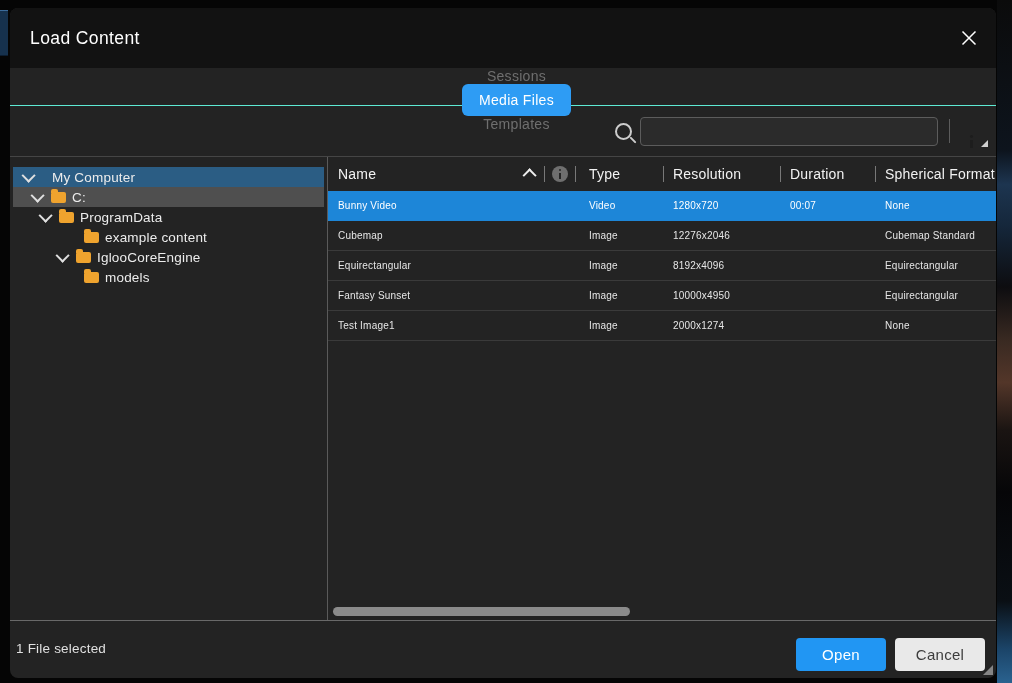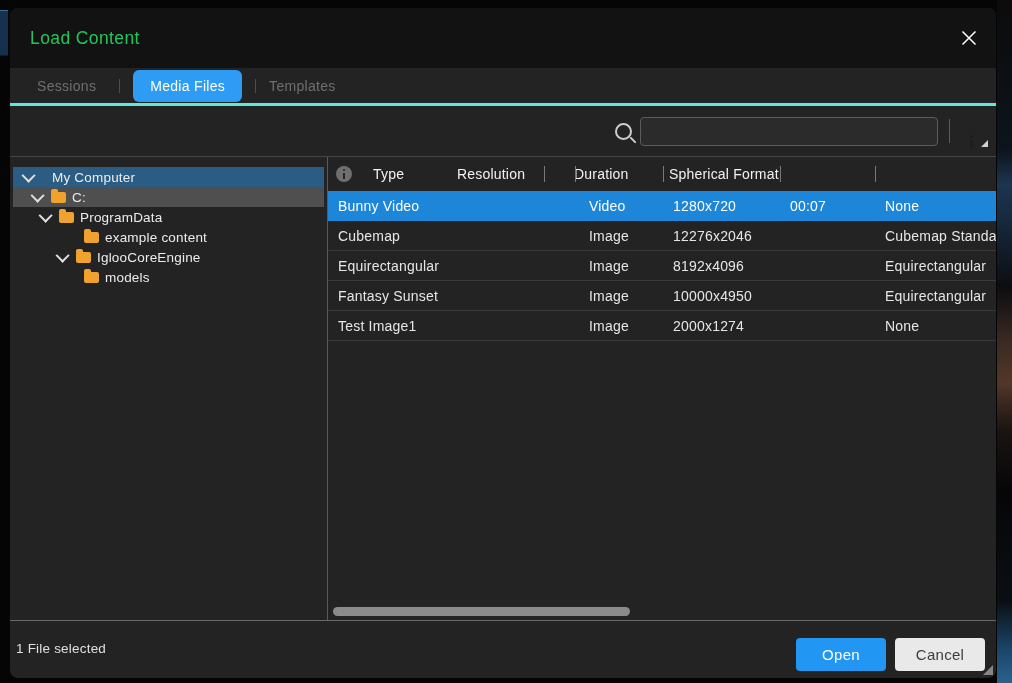--- a/index.html
+++ b/index.html
@@ -21,24 +21,24 @@
       #3a2a22 50%, #533629 56%, #1a1412 63%, #060608 72%, #0a0f14 88%,
       #1b4468 95%, #2a628f 100%);
   }
   
   .dialog{
     position:absolute;left:10px;top:8px;width:986px;height:670px;
     background:#232323;border-radius:8px;overflow:hidden;color:#e8e8e8;
   }
   
   .titlebar{position:absolute;left:0;top:0;right:0;height:60px;background:#121212;display:flex;align-items:center;}
-  .title{margin-left:20px;font-size:17.5px;letter-spacing:.4px;color:#22c55e;}
+  .title{margin-left:20px;font-size:17.5px;letter-spacing:.4px;color:#ffffff;}
   .close-btn{position:absolute;right:16px;top:20px;width:22px;height:22px;display:flex;align-items:center;justify-content:center;cursor:pointer;background:none;border:none;padding:0;}
   
-  .tabsbar{position:absolute;left:0;top:60px;right:0;height:38px;display:flex;align-items:center;border-bottom:3px solid #5eead4;padding-left:27px;box-sizing:border-box;}
+  .tabsbar{position:absolute;left:0;top:60px;right:0;height:38px;display:flex;align-items:center;border-bottom:1px solid #5eead4;padding-left:27px;box-sizing:border-box;flex-direction:column;}
   .tab{font-size:14px;letter-spacing:.3px;color:#6f6f6f;background:none;border:none;padding:0;cursor:pointer;font-family:inherit;}
   .tab.active{background:#2e9cf4;color:#ffffff;border-radius:6px;padding:8px 17px;}
   .tab-sep{width:1px;height:14px;background:#4c4c4c;margin:0 13px;}
   .tab-sep.first{margin-left:23px;}
   
   .toolbar{position:absolute;left:0;top:98px;right:0;height:51px;display:flex;align-items:center;justify-content:flex-end;padding-right:13px;border-bottom:1px solid #454545;box-sizing:border-box;}
   .mag{width:13px;height:13px;border:2px solid #cccccc;border-radius:50%;position:relative;margin-right:8px;}
   .mag::after{content:"";position:absolute;width:8px;height:2px;background:#cccccc;transform:rotate(45deg);right:-7px;bottom:-3px;border-radius:1px;}
   .search-input{width:280px;height:27px;background:#2b2b2b;border:1px solid #5c5c5c;border-radius:4px;color:#e8e8e8;padding:0 8px;font-size:14px;font-family:inherit;outline:none;}
   .toolbar-sep{width:1px;height:24px;background:#5c5c5c;margin:0 9px 0 11px;}
@@ -74,21 +74,21 @@
   .col-type{width:88px;padding-left:14px;box-sizing:border-box;}
   .col-res{width:117px;padding-left:10px;box-sizing:border-box;}
   .col-dur{width:95px;padding-left:10px;box-sizing:border-box;}
   .col-sph{flex:1;min-width:0;padding-left:10px;box-sizing:border-box;white-space:nowrap;overflow:hidden;}
   .sort-caret{width:8px;height:8px;border-left:2px solid #eeeeee;border-top:2px solid #eeeeee;transform:rotate(45deg) translateY(2px);margin-left:auto;margin-right:8px;}
   .hsep{position:absolute;top:9px;width:1px;height:16px;background:#787878;}
   .hsep.s1{left:216px;} .hsep.s2{left:247px;} .hsep.s3{left:335px;} .hsep.s4{left:452px;} .hsep.s5{left:547px;}
   .info-mini{width:16px;height:16px;border-radius:50%;background:#6f6f6f;position:relative;}
   .info-mini::before{content:"";position:absolute;left:50%;top:3px;width:2px;height:2px;margin-left:-1px;border-radius:50%;background:#262626;}
   .info-mini::after{content:"";position:absolute;left:50%;top:6.5px;width:2px;height:6px;margin-left:-1px;background:#262626;}
-  .trow{height:30px;display:flex;align-items:center;font-size:14px;letter-spacing:.2px;color:#e6e6e6;border-bottom:1px solid #3a3a3a;cursor:pointer;box-sizing:border-box;}
+  .trow{height:30px;display:flex;align-items:center;font-size:10px;letter-spacing:.2px;color:#e6e6e6;border-bottom:1px solid #3a3a3a;cursor:pointer;box-sizing:border-box;}
   .trow.selected{background:#1d86d8;color:#ffffff;border-bottom-color:#1d86d8;}
   .hscroll{position:absolute;left:5px;bottom:4px;width:297px;height:9px;background:#8b8b8b;border-radius:5px;cursor:pointer;}
   
   .footerbar{position:absolute;left:0;right:0;bottom:0;height:57px;}
   .status{position:absolute;left:6px;top:20px;font-size:13.5px;letter-spacing:.2px;color:#e0e0e0;}
   .btn{position:absolute;top:17px;width:90px;height:33px;border:none;border-radius:4px;font-size:15px;letter-spacing:.3px;font-family:inherit;cursor:pointer;}
   .btn-open{right:110px;background:#2196f3;color:#ffffff;}
   .btn-cancel{right:11px;background:#e9e9e9;color:#3d3d3d;}
   .resize-grip{position:absolute;right:3px;bottom:3px;width:0;height:0;border-left:10px solid transparent;border-bottom:10px solid #858585;cursor:nwse-resize;}
 </style>
@@ -158,20 +158,24 @@
       <div class="tree-row pl-leaf">
         <span class="folder"></span>
         <span class="label">models</span>
       </div>
     </div>
 
     <div class="v-divider"></div>
 
     <div class="table-panel">
       <div class="thead">
+        <div class="col-name">
+          <span>Name</span>
+          <span class="sort-caret"></span>
+        </div>
         <div class="col-info">
           <span class="info-mini"></span>
         </div>
         <div class="col-type">Type</div>
         <div class="col-res">Resolution</div>
         <div class="col-dur">Duration</div>
         <div class="col-sph">Spherical Format</div>
         <span class="hsep s1"></span>
         <span class="hsep s2"></span>
         <span class="hsep s3"></span>

